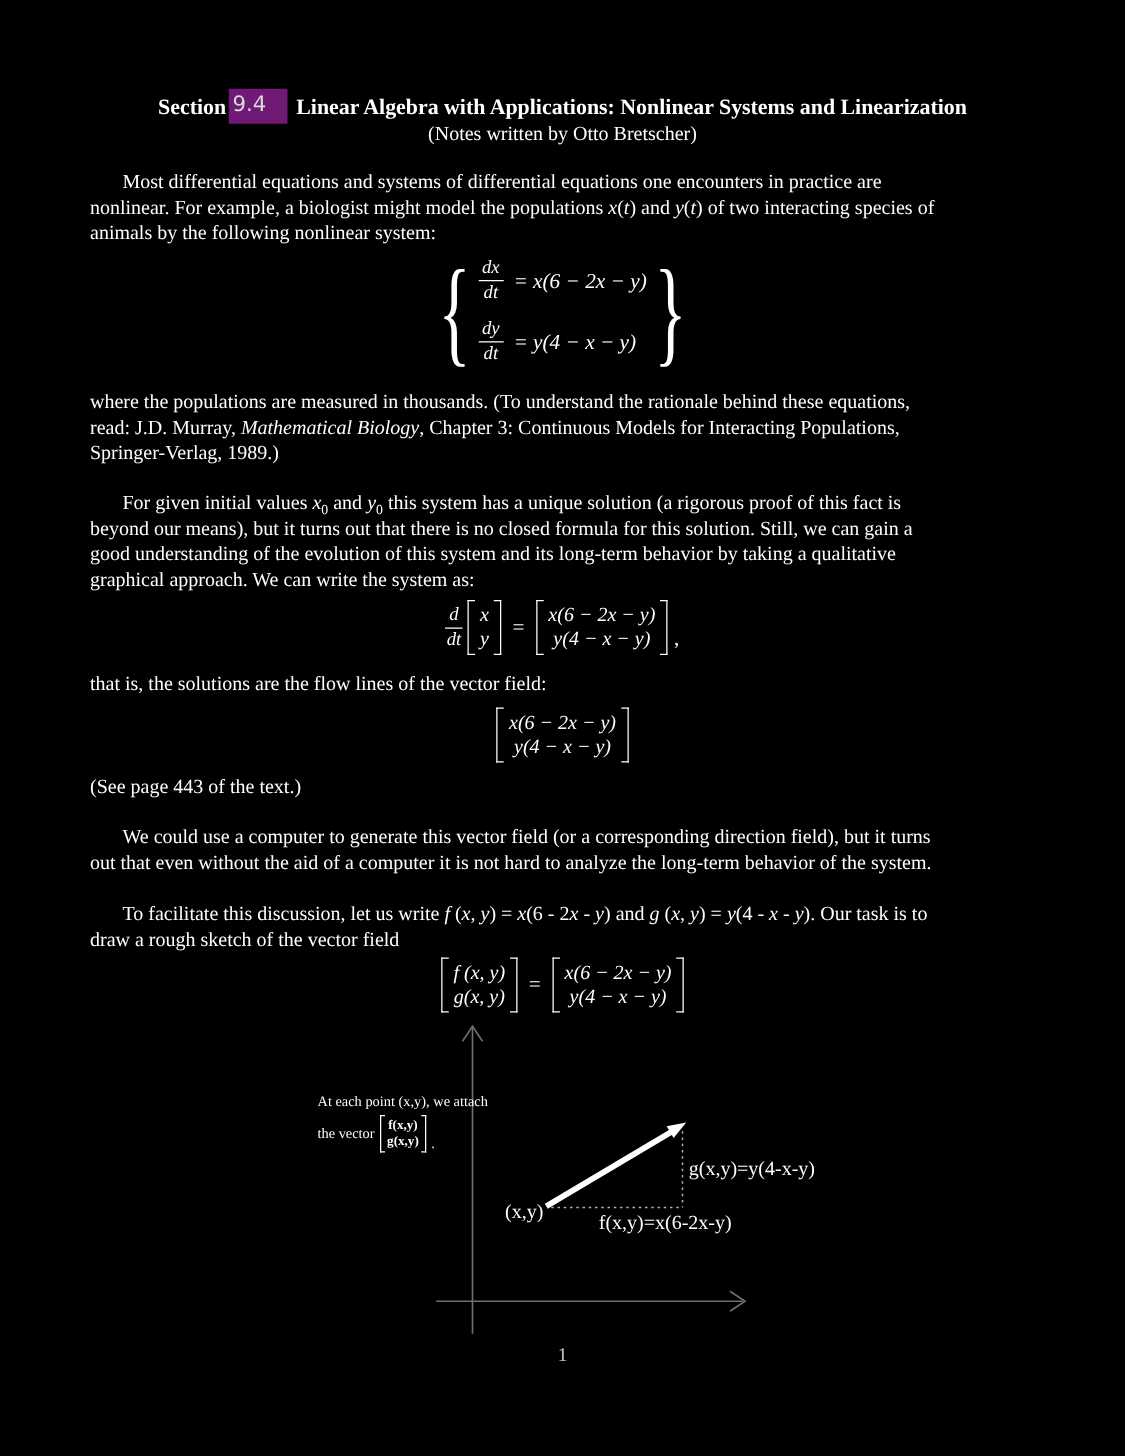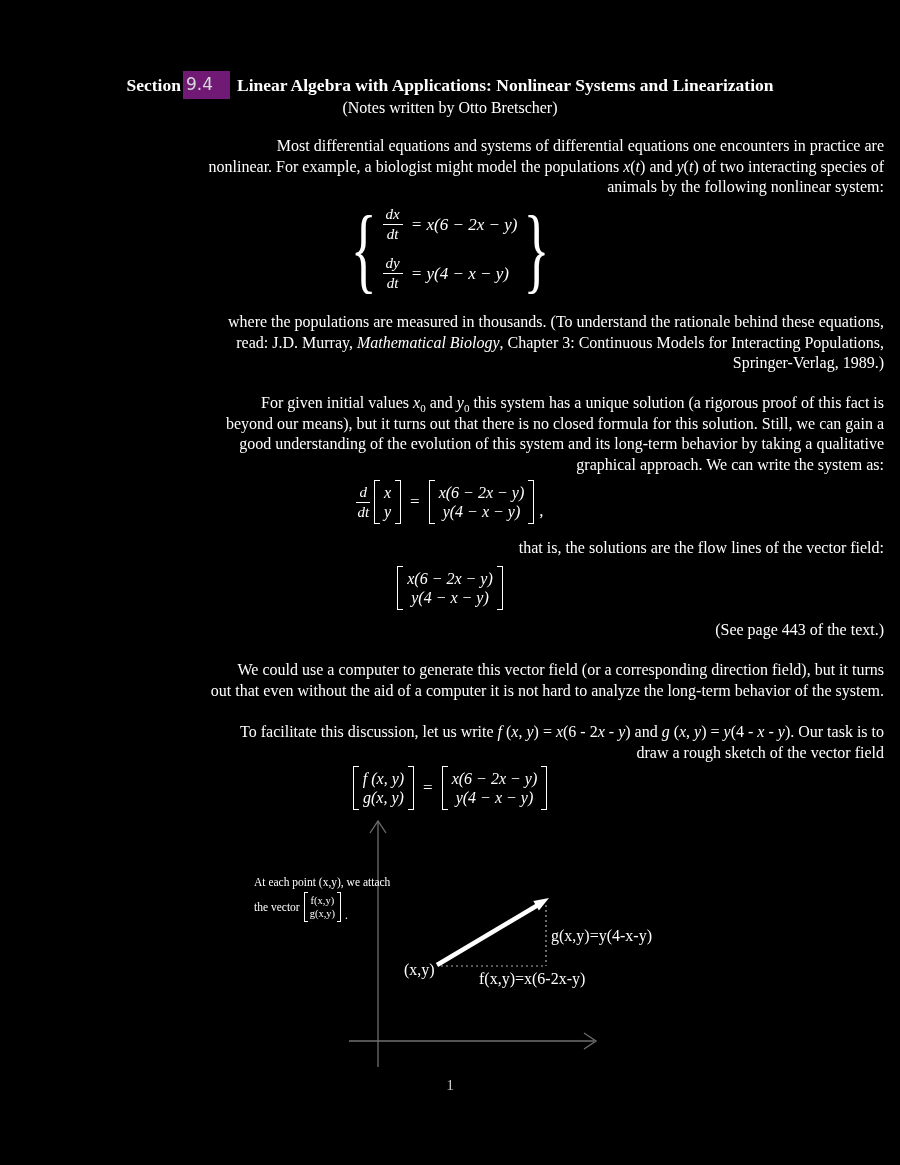--- a/index.html
+++ b/index.html
@@ -15,21 +15,21 @@
   }
   .hl {
     background:#701a75; color:#d9d9d9;
     font-family:"DejaVu Sans", sans-serif; font-weight:normal; font-size:17px;
     padding:3px 17px 5px 3px; margin:0 7px 0 2px; display:inline-block;
   }
   .subtitle { position:absolute; top:99px; left:0; width:100%; text-align:center; font-size:16px; }
   
   .para {
     position:absolute; left:72px; width:812px; margin:0;
-    font-size:16px; line-height:20.5px; white-space:nowrap;text-align:right;
+    font-size:16px; line-height:20.5px; white-space:nowrap;
   }
   .para.indent { text-indent:26px; }
   sub { font-size:11px; line-height:0; }
   
   .eq {
     position:absolute; left:0; width:100%;
     display:flex; justify-content:center; align-items:center;
     font-style:italic; font-size:17px;
   }
   .frac { display:inline-flex; flex-direction:column; align-items:center; font-size:15px; line-height:17px; }
@@ -41,21 +41,21 @@
     font-style:normal; font-weight:normal; font-size:54px; line-height:1;
     transform:scaleY(1.75); display:inline-block;
   }
   .bmat {
     position:relative; display:inline-flex; flex-direction:column; align-items:center;
     padding:3px 10px; margin:0 4px; font-size:16px; line-height:19px;
   }
   .bmat::before { content:""; position:absolute; left:0; top:0; bottom:0; width:5px; border:1.5px solid #fff; border-right:none; }
   .bmat::after  { content:""; position:absolute; right:0; top:0; bottom:0; width:5px; border:1.5px solid #fff; border-left:none; }
   .bmat .mrow { text-align:center; }
-  .mini { font-size:10.5px; line-height:13px; padding:2px 6px; margin:0 4px; font-style:normal; }
+  .mini { font-size:10.5px; line-height:13px; padding:2px 6px; margin:0 4px; font-style:normal;font-weight:bold; }
   .mini::before,.mini::after { width:3px; border-width:1px; }
   .eqsign { margin:0 5px; font-style:normal; }
   .trail { align-self:flex-end; margin:0 0 3px 1px; font-style:normal; }
   
   .figure { position:absolute; left:0; top:815px; width:823px; height:258px; }
   .figure svg { position:absolute; left:0; top:0; }
   .ann { position:absolute; left:254px; top:60px; font-size:11.5px; line-height:14px; }
   .annrow { display:flex; align-items:center; margin-top:3px; }
   .annperiod { align-self:flex-end; }
   .lab { position:absolute; font-size:16px; white-space:nowrap; }

